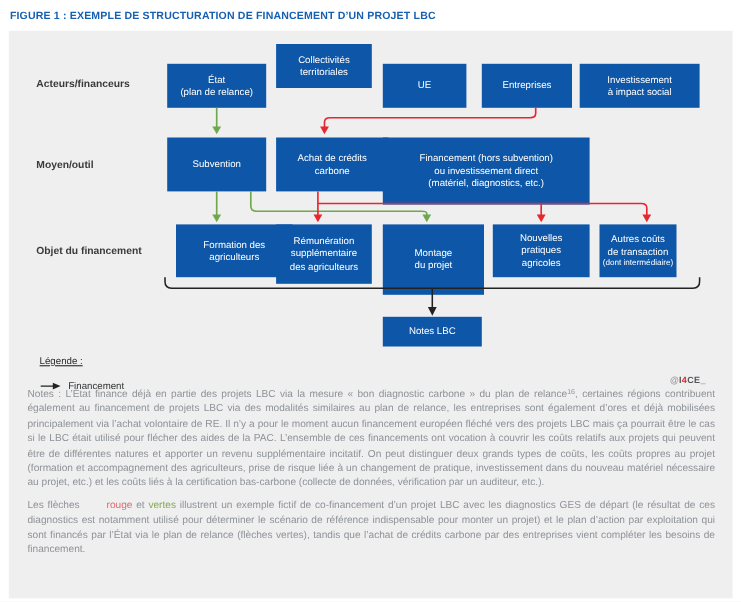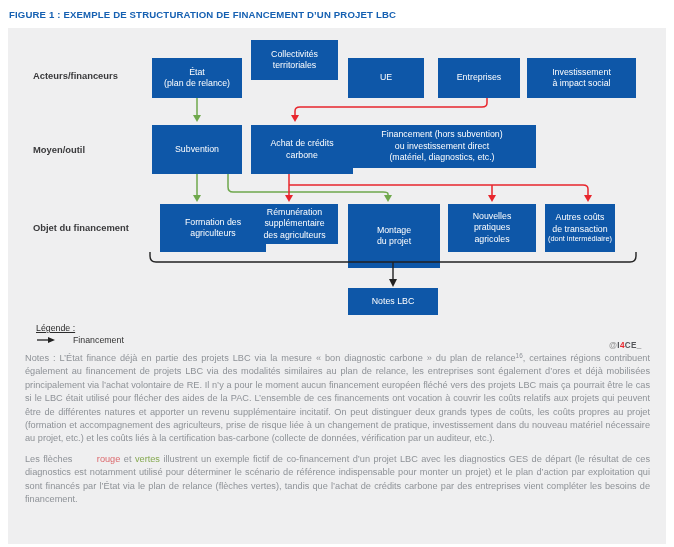--- a/index.html
+++ b/index.html
@@ -21,21 +21,21 @@
   .box-sub{display:block;font-size:7.4px;line-height:1.2;}
   svg.arrows{position:absolute;left:0;top:0;pointer-events:none;}
   .ag{stroke:var(--arrow-green,#6FA84C);fill:none;stroke-width:1.5;}
   .ar{stroke:var(--arrow-red,#E8262D);fill:none;stroke-width:1.5;}
   .ab{stroke:var(--arrow-black,#222222);fill:none;stroke-width:1.4;}
   .fg{fill:var(--arrow-green,#6FA84C);stroke:none;}
   .fr{fill:var(--arrow-red,#E8262D);stroke:none;}
   .fb{fill:var(--arrow-black,#222222);stroke:none;}
   .legend{position:absolute;left:36px;top:323px;color:#2b2b2b;}
   .legend-title{font-size:8.8px;text-decoration:underline;}
-  .legend-item{margin-top:2px;display:flex;align-items:center;gap:17px;font-size:8.8px;color:#333;}
+  .legend-item{margin-top:13px;display:flex;align-items:center;gap:6px;font-size:8.8px;color:#333;}
   .watermark{position:absolute;left:609px;top:341px;font-size:8.2px;font-weight:bold;letter-spacing:.3px;}
   .wm-at{color:#9a9a9a;}
   .wm-dark{color:#55565A;}
   .wm-red{color:var(--arrow-red,#E8262D);}
   .notes{
     position:absolute;left:25px;top:352px;width:625px;
     font-size:9.2px;line-height:13.4px;color:#8E9297;text-align:justify;
   }
   .notes p{margin:0 0 7px 0;}
   .notes-label{}
@@ -58,27 +58,27 @@
 <div class="box" style="left:251px;top:40px;width:87px;height:40px">Collectivités
 territoriales</div>
 <div class="box" style="left:348px;top:58px;width:76px;height:40px">UE</div>
 <div class="box" style="left:438px;top:58px;width:82px;height:40px">Entreprises</div>
 <div class="box" style="left:527px;top:58px;width:109px;height:40px">Investissement
 à impact social</div>
 
 <div class="box" style="left:152px;top:125px;width:90px;height:49px">Subvention</div>
 <div class="box" style="left:251px;top:125px;width:102px;height:49px">Achat de crédits
 carbone</div>
-<div class="box" style="left:348px;top:125px;width:188px;height:43px">Financement (hors subvention)
+<div class="box" style="left:348px;top:125px;width:188px;height:61px">Financement (hors subvention)
 ou investissement direct
 (matériel, diagnostics, etc.)</div>
 
 <div class="box" style="left:160px;top:204px;width:106px;height:48px">Formation des
 agriculteurs</div>
-<div class="box" style="left:251px;top:204px;width:87px;height:40px">Rémunération
+<div class="box" style="left:251px;top:204px;width:87px;height:54px">Rémunération
 supplémentaire
 des agriculteurs</div>
 <div class="box" style="left:348px;top:204px;width:92px;height:64px">Montage
 du projet</div>
 <div class="box" style="left:448px;top:204px;width:88px;height:48px">Nouvelles
 pratiques
 agricoles</div>
 <div class="box" style="left:545px;top:204px;width:70px;height:48px">
   <div>
     <span>Autres coûts

